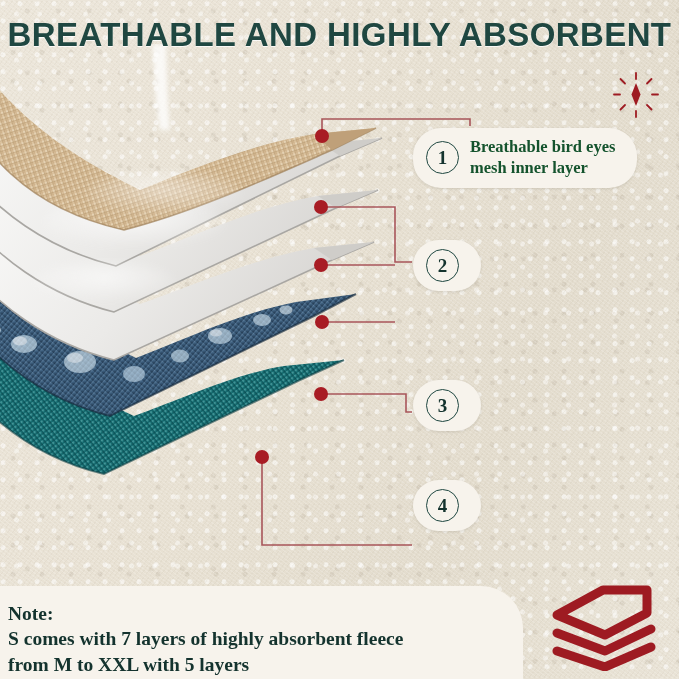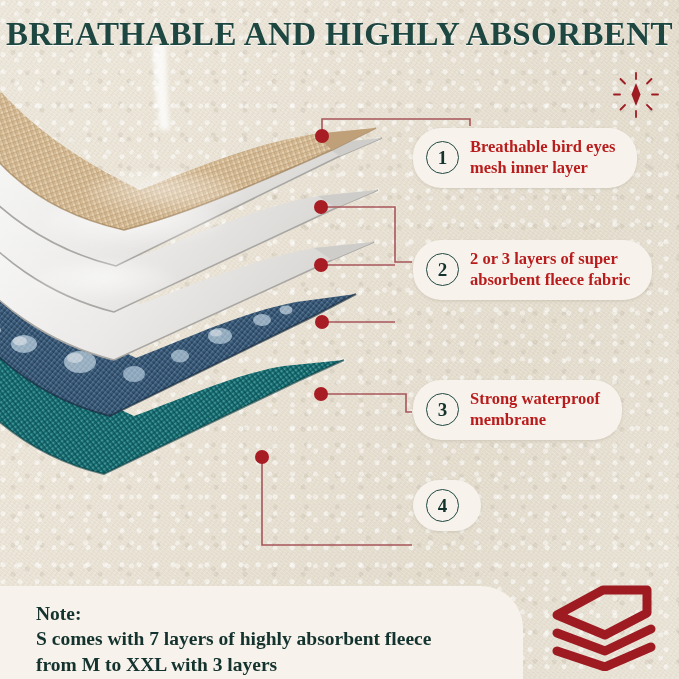--- a/index.html
+++ b/index.html
@@ -24,21 +24,21 @@
     background:
       repeating-linear-gradient(37deg, rgba(255,255,255,.30) 0 1px, rgba(0,0,0,0) 1px 3px),
       repeating-linear-gradient(-53deg, rgba(150,138,118,.13) 0 1px, rgba(0,0,0,0) 1px 4px);
   }
 
   
   .title{
     position:absolute;left:0;right:0;top:16px;text-align:center;
     font-size:33px;font-weight:700;letter-spacing:.4px;
     color:#1f4741;
-    font-family:Liberation Serif, serif;
+    font-family:Liberation Sans, sans-serif;
     text-shadow:0 1px 0 rgba(255,255,255,.8);
     z-index:9;
   }
 
   
   .sparkle{position:absolute;left:613px;top:72px;width:46px;height:46px;z-index:9;}
 
   
   #art{position:absolute;left:-16px;top:44px;width:420px;height:470px;z-index:4;}
 
@@ -55,34 +55,34 @@
     box-shadow:0 1px 3px rgba(90,80,60,.16);
   }
   .pill .num{
     flex:0 0 auto;width:31px;height:31px;border-radius:50%;
     border:1.8px solid #1f4741;color:#14332e;
     display:flex;align-items:center;justify-content:center;
     font-size:19px;font-weight:700;font-family:"Liberation Serif", serif;
     line-height:1;
   }
   .pill .txt{
-    color:#b91c1c;font-size:16.5px;line-height:1.26;font-weight:700;
+    color:#14532d;font-size:16.5px;line-height:1.26;font-weight:700;
     font-family:"Liberation Serif", serif;white-space:pre-line;
   }
   #pill1{left:413px;top:128px;}
   #pill2{left:413px;top:240px;}
   #pill3{left:413px;top:380px;}
   #pill4{left:413px;top:480px;}
 
   
   #note{
     position:absolute;left:0;bottom:0;width:523px;height:93px;z-index:7;
     background:#f7f3ec;
     border-top-right-radius:42px;
-    padding:15px 20px 0 36px;box-sizing:border-box;
+    padding:15px 20px 0 8px;box-sizing:border-box;
   }
   #note .l{
     color:#14332e;font-size:19.5px;line-height:1.30;font-weight:700;
     font-family:"Liberation Serif", serif;
   }
   #stacklogo{position:absolute;right:14px;bottom:8px;width:122px;height:86px;z-index:8;}
 </style>
 </head>
 <body>
 
@@ -240,36 +240,32 @@
     </g>
   </svg>
 
   <div class="pill" id="pill1">
     <div class="num">1</div>
     <div class="txt">Breathable bird eyes
 mesh inner layer</div>
   </div>
   <div class="pill" id="pill2">
     <div class="num">2</div>
-    <div class="txt">2 or 3 layers of super
-absorbent fleece fabric</div>
   </div>
   <div class="pill" id="pill3">
     <div class="num">3</div>
-    <div class="txt">Strong waterproof
-membrane</div>
   </div>
   <div class="pill" id="pill4">
     <div class="num">4</div>
   </div>
 
   <div id="note">
     <div class="l">Note:</div>
     <div class="l">S comes with 7 layers of highly absorbent fleece</div>
-    <div class="l">from M to XXL with 3 layers</div>
+    <div class="l">from M to XXL with 5 layers</div>
   </div>
 
   <svg id="stacklogo" viewBox="0 0 122 86">
     <g fill="none" stroke="#9e1b22" stroke-width="9" stroke-linejoin="round" stroke-linecap="round">
       <path d="M60 5 L104 5 L104 28 L62 50 L14 30 Z"></path>
       <path d="M14 48 L62 66 L108 44"></path>
       <path d="M14 66 L62 82 L108 62"></path>
     </g>
   </svg>
 

